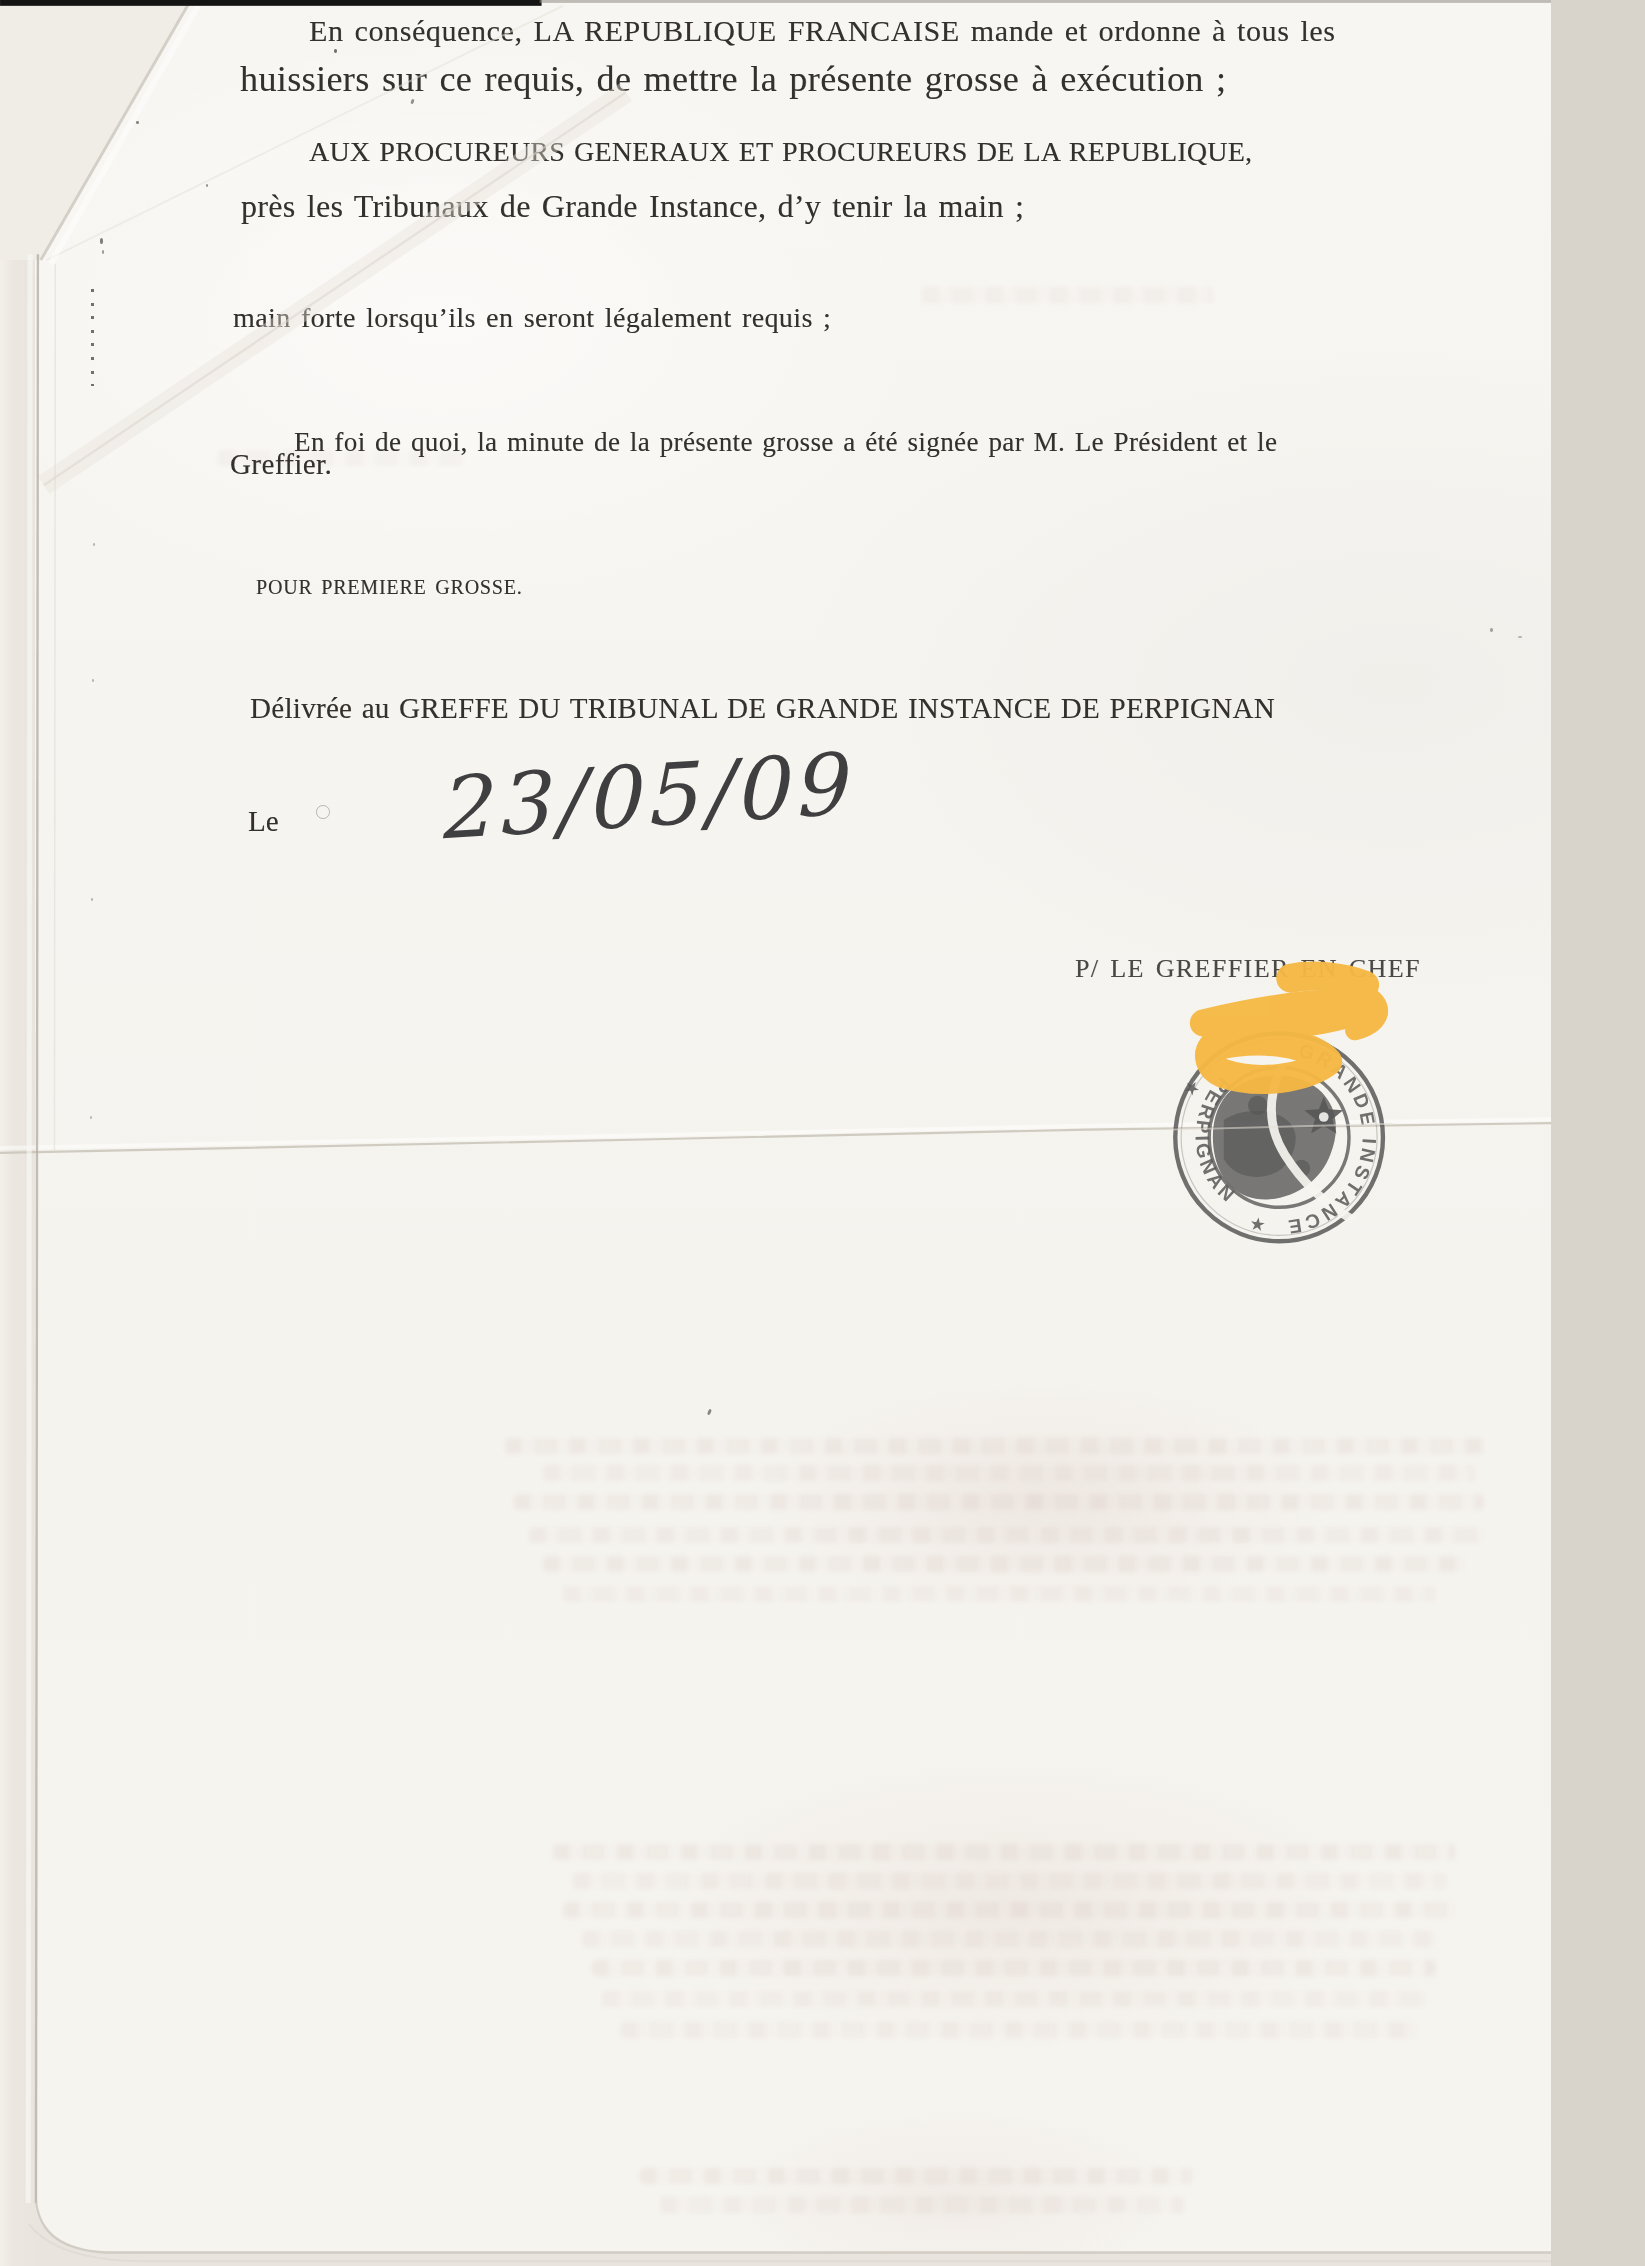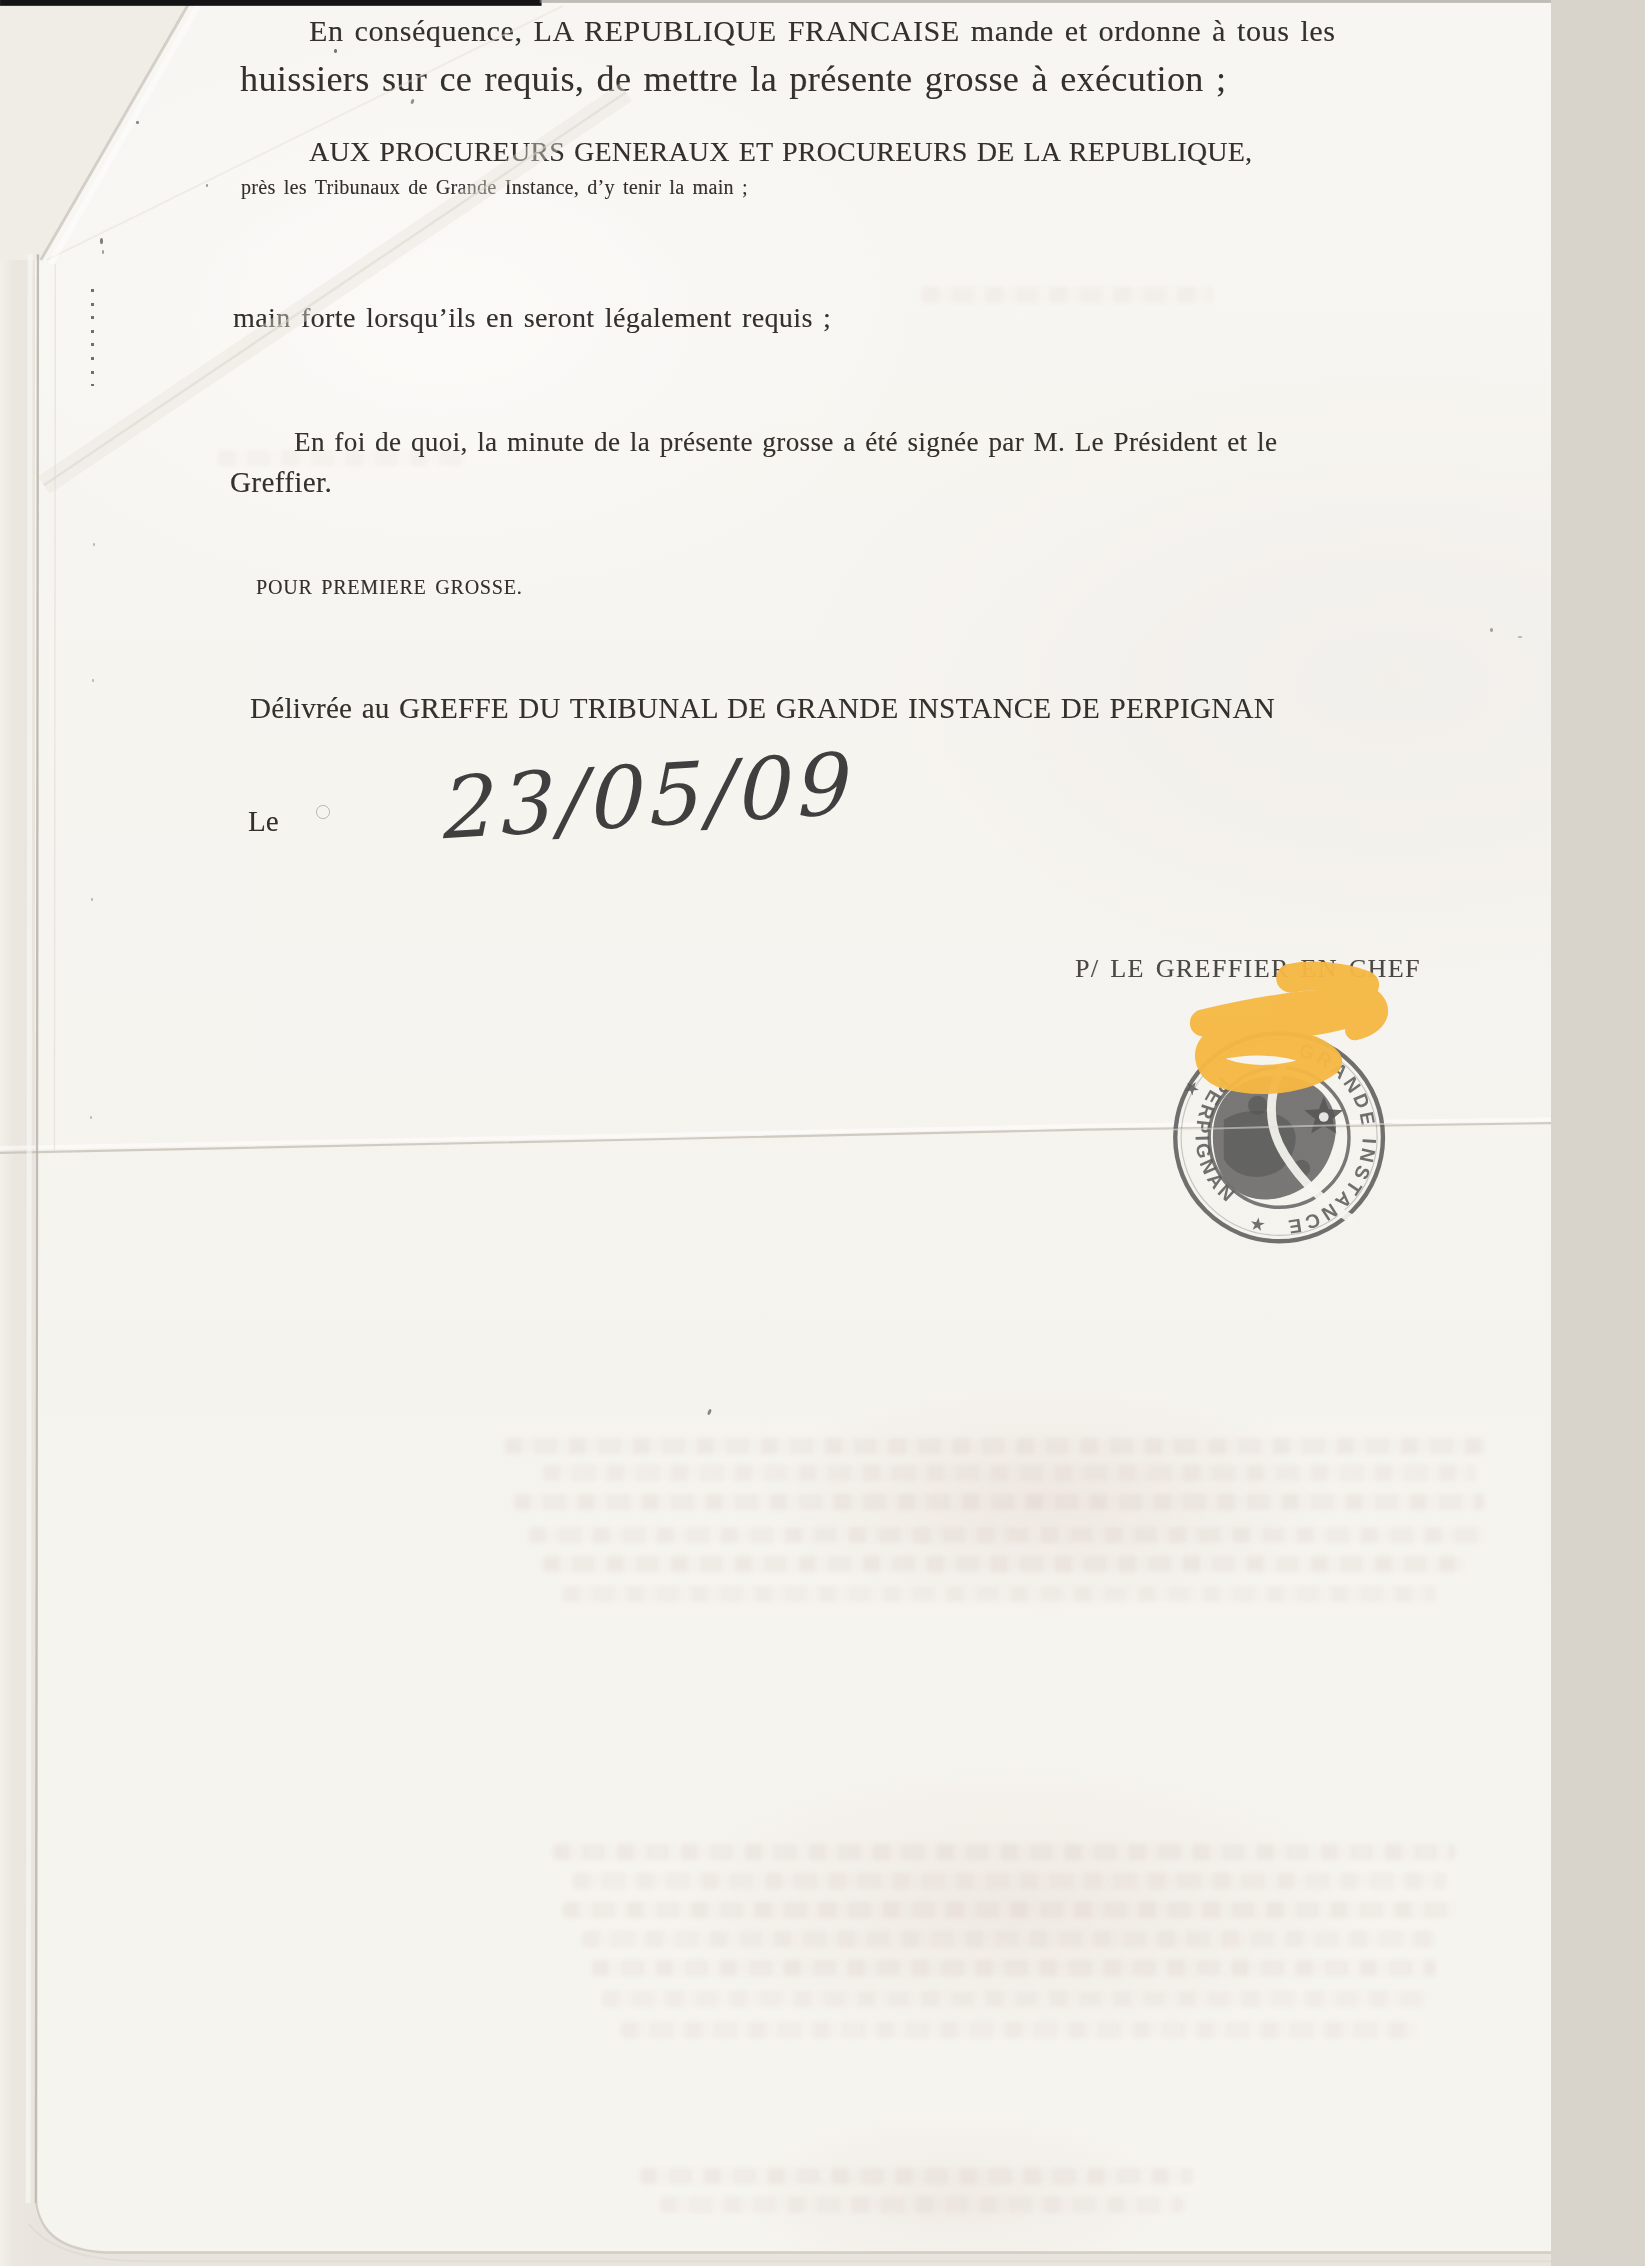--- a/index.html
+++ b/index.html
@@ -57,26 +57,26 @@
     <div class="bleed" style="left:621px;top:2022px;width:796px;opacity:.5"></div>
     <div class="bleed" style="left:640px;top:2168px;width:553px"></div>
     <div class="bleed" style="left:660px;top:2197px;width:524px;opacity:.5"></div>
   </div>
 
   <div class="layer">
     <div class="line" style="left:309px;top:13.6px;font-size:30px;letter-spacing:0.6px;word-spacing:2.9px;">En conséquence, LA REPUBLIQUE FRANCAISE mande et ordonne à tous les</div>
     <div class="line" style="left:240px;top:58px;font-size:36px;letter-spacing:0.4px;word-spacing:2.9px;">huissiers sur ce requis, de mettre la présente grosse à exécution ;</div>
 
     <div class="line" style="left:309px;top:136px;font-size:28px;letter-spacing:0.2px;word-spacing:1.9px;">AUX PROCUREURS GENERAUX ET PROCUREURS DE LA REPUBLIQUE,</div>
-    <div class="line" style="left:241px;top:176px;font-size:20px;letter-spacing:0.3px;word-spacing:2.9px;">près les Tribunaux de Grande Instance, d’y tenir la main ;</div>
+    <div class="line" style="left:241px;top:188px;font-size:32px;letter-spacing:0.3px;word-spacing:2.9px;">près les Tribunaux de Grande Instance, d’y tenir la main ;</div>
 
     <div class="line" style="left:233px;top:302px;font-size:28px;letter-spacing:0.4px;word-spacing:2.9px;">main forte lorsqu’ils en seront légalement requis ;</div>
 
     <div class="line" style="left:294px;top:427px;font-size:27px;letter-spacing:0.4px;word-spacing:2.4px;">En foi de quoi, la minute de la présente grosse a été signée par M. Le Président et le</div>
-    <div class="line" style="left:230px;top:466px;font-size:29px;letter-spacing:0.4px;text-align:center;">Greffier.</div>
+    <div class="line" style="left:230px;top:448px;font-size:29px;letter-spacing:0.4px;text-align:center;">Greffier.</div>
 
     <div class="line" style="left:256px;top:576px;font-size:20px;letter-spacing:0.8px;word-spacing:2.9px;">POUR PREMIERE GROSSE.</div>
 
     <div class="line" style="left:250px;top:692px;font-size:29px;letter-spacing:0.3px;word-spacing:1.9px;">Délivrée au GREFFE DU TRIBUNAL DE GRANDE INSTANCE DE PERPIGNAN</div>
 
     <div class="line" style="left:248px;top:805px;font-size:29px;">Le</div>
 
     <div class="hand" style="left:444px;top:759px;">23/05/09</div>
 
     <div class="line sig" style="left:1075px;top:954px;font-size:26px;letter-spacing:1.4px;word-spacing:2.9px;">P/ LE GREFFIER EN CHEF</div>

